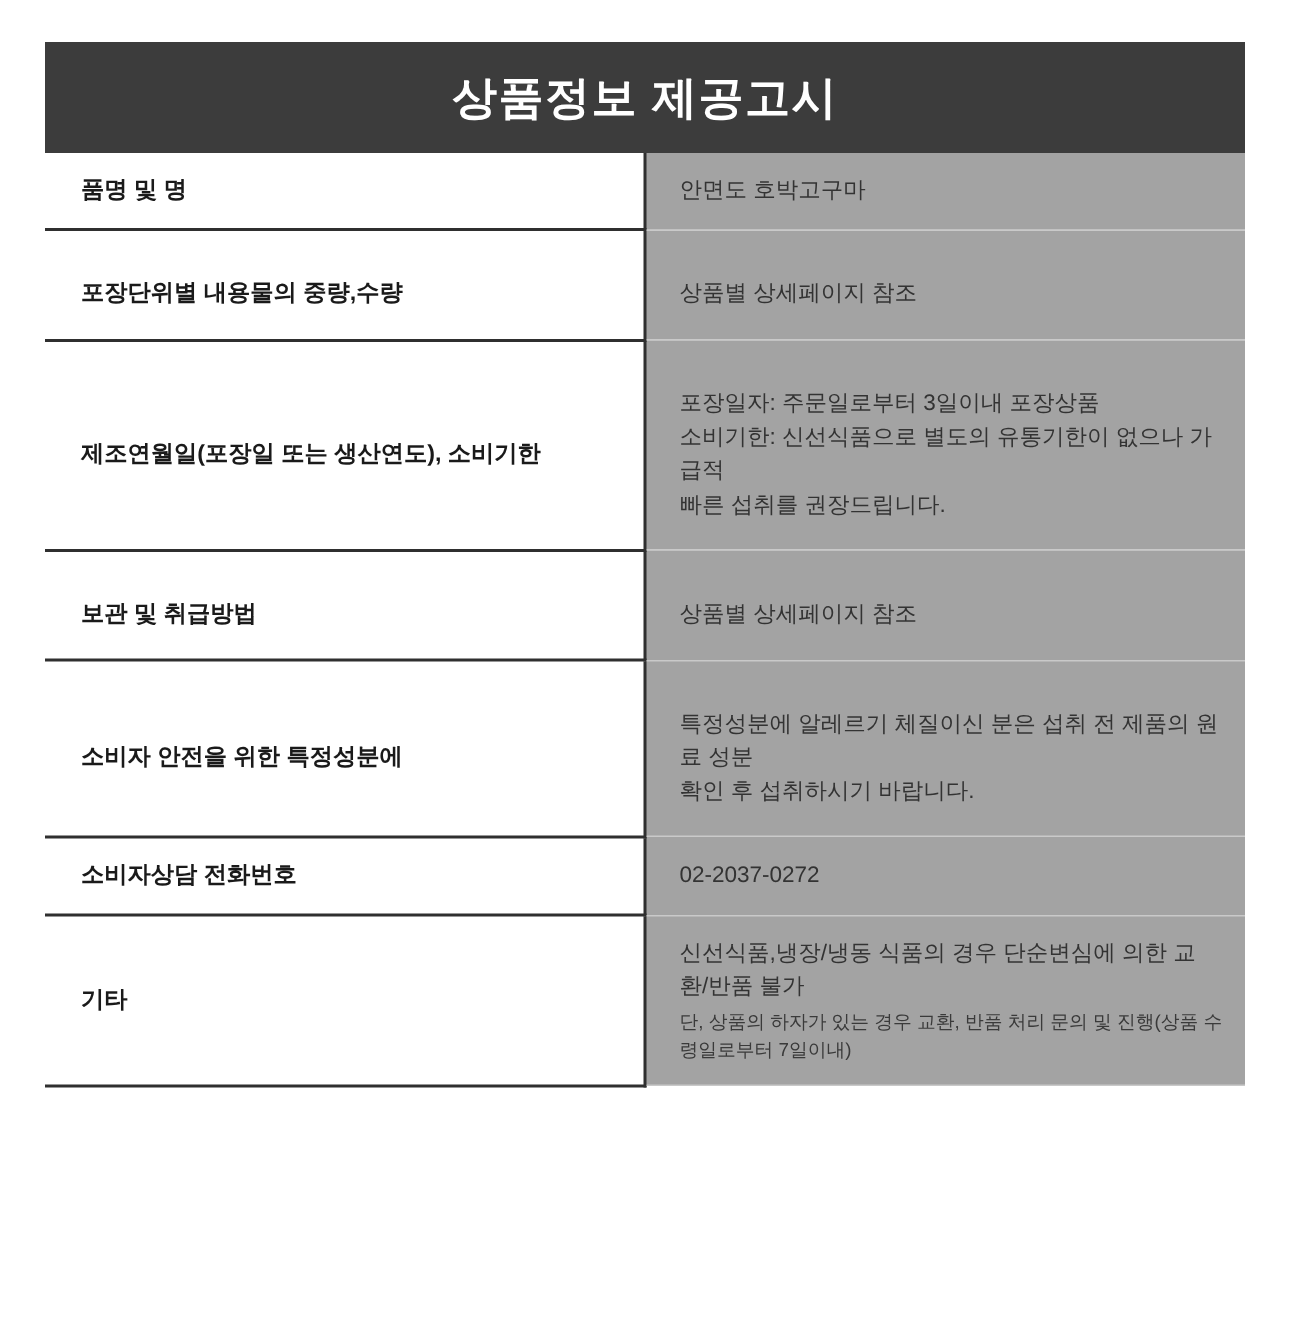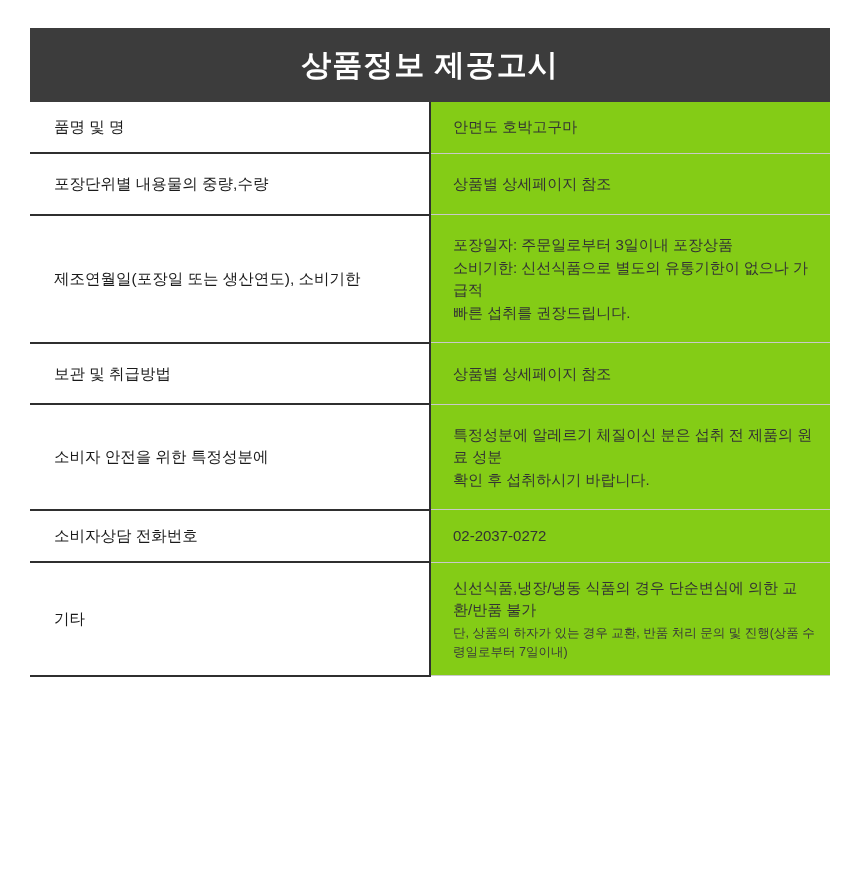--- a/index.html
+++ b/index.html
@@ -39,47 +39,47 @@
   }
   .notice-table td {
     vertical-align: middle;
   }
   .label-cell {
     width: 218px;
     background: #ffffff;
     border-bottom: 2px solid #2f2f2f;
     border-right: 2px solid #2f2f2f;
     font-size: 15.5px;
-    font-weight: normal;
+    font-weight: bold;
     color: #1a1a1a;
     padding: 14px 0 14px 24px;
     line-height: 1.45;
     box-sizing: border-box;
   }
   .value-cell {
-    background: #84cc16;
+    background: #a3a3a3;
     border-bottom: 1px solid #c9c9c9;
     font-size: 15px;
     color: #333333;
     padding: 14px 14px 14px 22px;
     line-height: 1.5;
     box-sizing: border-box;
   }
   .value-cell .line {
     display: block;
   }
   .value-cell .sub {
     display: block;
     font-size: 12.5px;
     color: #3a3a3a;
     margin-top: 2px;
   }
   .row-tall .label-cell,
   .row-tall .value-cell {
-    padding-top: 19px;
+    padding-top: 31px;
     padding-bottom: 18px;
   }
 </style>
 </head>
 <body>
 
 <div class="page">
 
   <table class="notice-table">
     <tbody>

